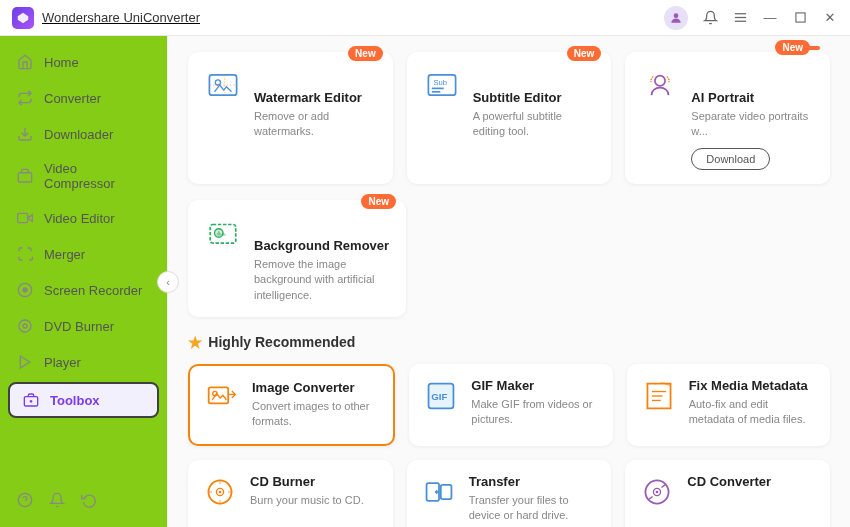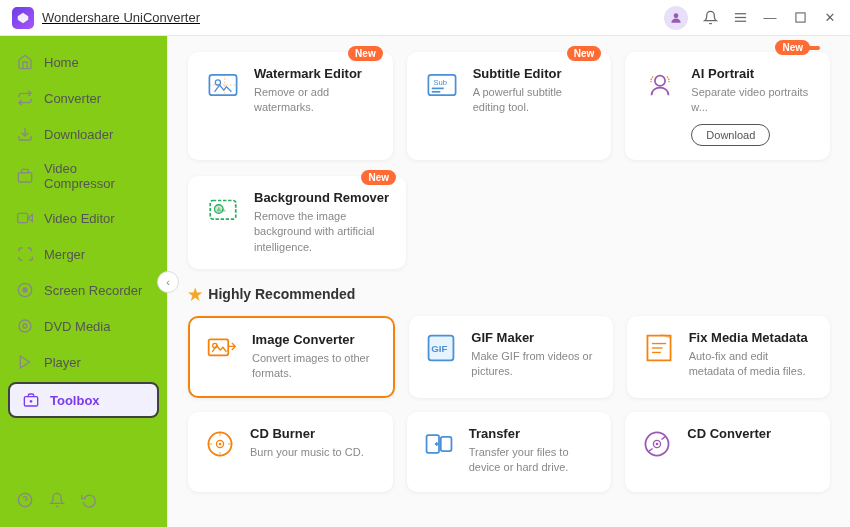--- a/index.html
+++ b/index.html
@@ -50,21 +50,21 @@
 
     
     .tools-row { display: flex; gap: 14px; margin-bottom: 16px; }
     .tool-card {
       flex: 1; background: #fff; border-radius: 10px; padding: 14px 14px 14px 16px;
       display: flex; align-items: flex-start; gap: 12px; position: relative;
       box-shadow: 0 1px 4px rgba(0,0,0,0.06); min-height: 90px;
     }
     .tool-card .tool-icon { width: 38px; height: 38px; flex-shrink: 0; display: flex; align-items: center; justify-content: center; }
     .tool-card .tool-icon svg { width: 34px; height: 34px; }
-    .tool-card .tool-info { flex: 1; }
+    .tool-card .tool-info { flex: 1; margin-top: 24px; }
     .tool-card .tool-name { font-size: 13px; font-weight: 600; color: #222; margin-bottom: 4px; }
     .tool-card .tool-desc { font-size: 11px; color: #888; line-height: 1.4; }
     .new-badge {
       position: absolute; top: -6px; right: 10px; background: #ff6b35; color: #fff;
       font-size: 10px; font-weight: 700; padding: 2px 7px; border-radius: 10px;
     }
     .download-btn {
       margin-top: 8px; background: transparent; border: 1.5px solid #555; color: #555;
       font-size: 11px; padding: 4px 14px; border-radius: 15px; cursor: pointer; display: block;
     }
@@ -209,21 +209,21 @@
       <span>Screen Recorder</span>
     </div>
 
     <div class="sidebar-item">
       <span class="icon">
         <svg viewBox="0 0 24 24" fill="none" stroke="#888" stroke-width="2">
             <circle cx="12" cy="12" r="9"></circle>
             <circle cx="12" cy="12" r="3"></circle>
           </svg>
       </span>
-      <span>DVD Media</span>
+      <span>DVD Burner</span>
     </div>
 
     <div class="sidebar-item">
       <span class="icon">
         <svg viewBox="0 0 24 24" fill="none" stroke="#888" stroke-width="2">
             <polygon points="5 3 19 12 5 21 5 3"></polygon>
           </svg>
       </span>
       <span>Player</span>
     </div>

